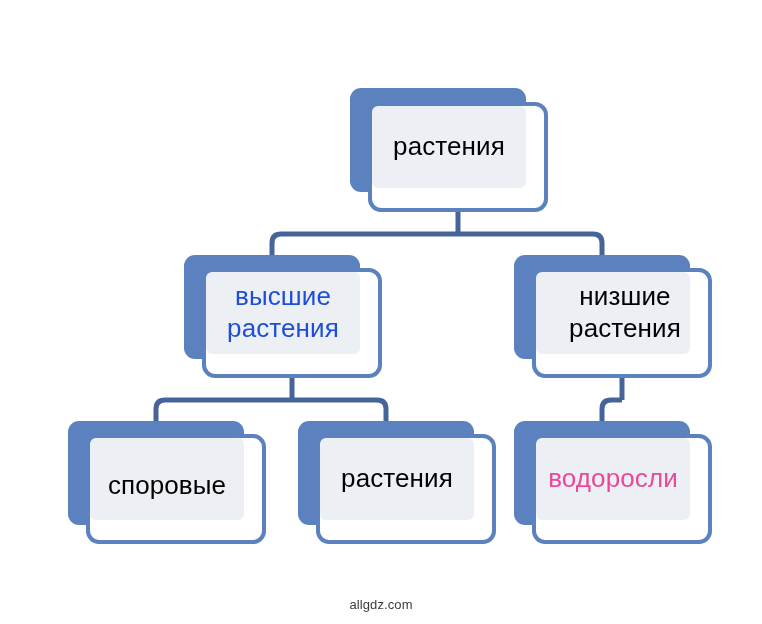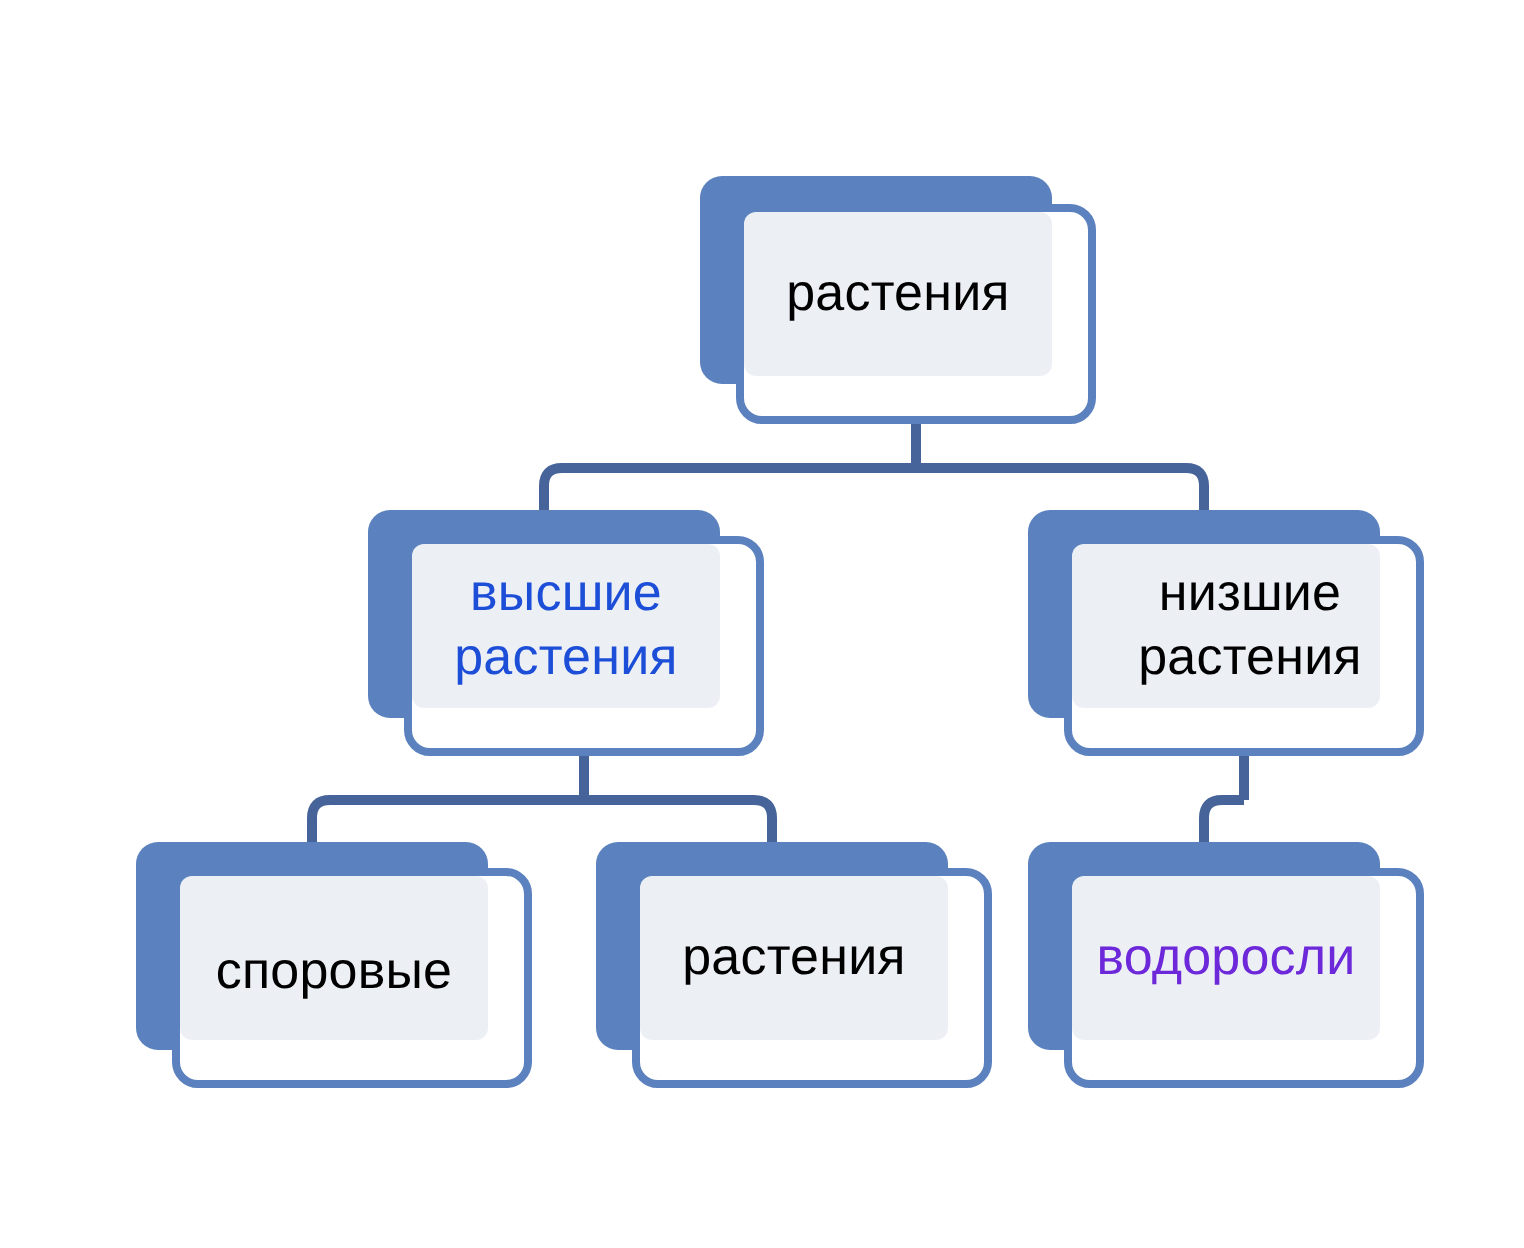--- a/index.html
+++ b/index.html
@@ -137,18 +137,19 @@
       <div class="node">
         <div class="plate" style="left: 298px; top: 421px; width: 176px; height: 104px; background: rgb(91, 130, 190);"></div>
         <div class="card" style="left: 316px; top: 434px; width: 180px; height: 110px; background: rgb(255, 255, 255); border-color: rgb(91, 130, 190);"></div>
         <div class="inner" style="left: 320px; top: 438px; width: 154px; height: 82px; background: rgb(236, 240, 245);"></div>
         <div class="label" style="left: 320px; top: 438px; width: 154px; height: 82px; color: rgb(0, 0, 0);">растения</div>
       </div>
       <div class="node">
         <div class="plate" style="left: 514px; top: 421px; width: 176px; height: 104px; background: rgb(91, 130, 190);"></div>
         <div class="card" style="left: 532px; top: 434px; width: 180px; height: 110px; background: rgb(255, 255, 255); border-color: rgb(91, 130, 190);"></div>
         <div class="inner" style="left: 536px; top: 438px; width: 154px; height: 82px; background: rgb(236, 240, 245);"></div>
-        <div class="label" style="left: 536px; top: 438px; width: 154px; height: 82px; color: #6d28d9;">водоросли</div>
+        <div class="label" style="left: 536px; top: 438px; width: 154px; height: 82px; color: #ec4899;">водоросли</div>
       </div>
     </div>
 
+  <div class="watermark-bottom">allgdz.com</div>
 
 </div>
 
 </body></html>

